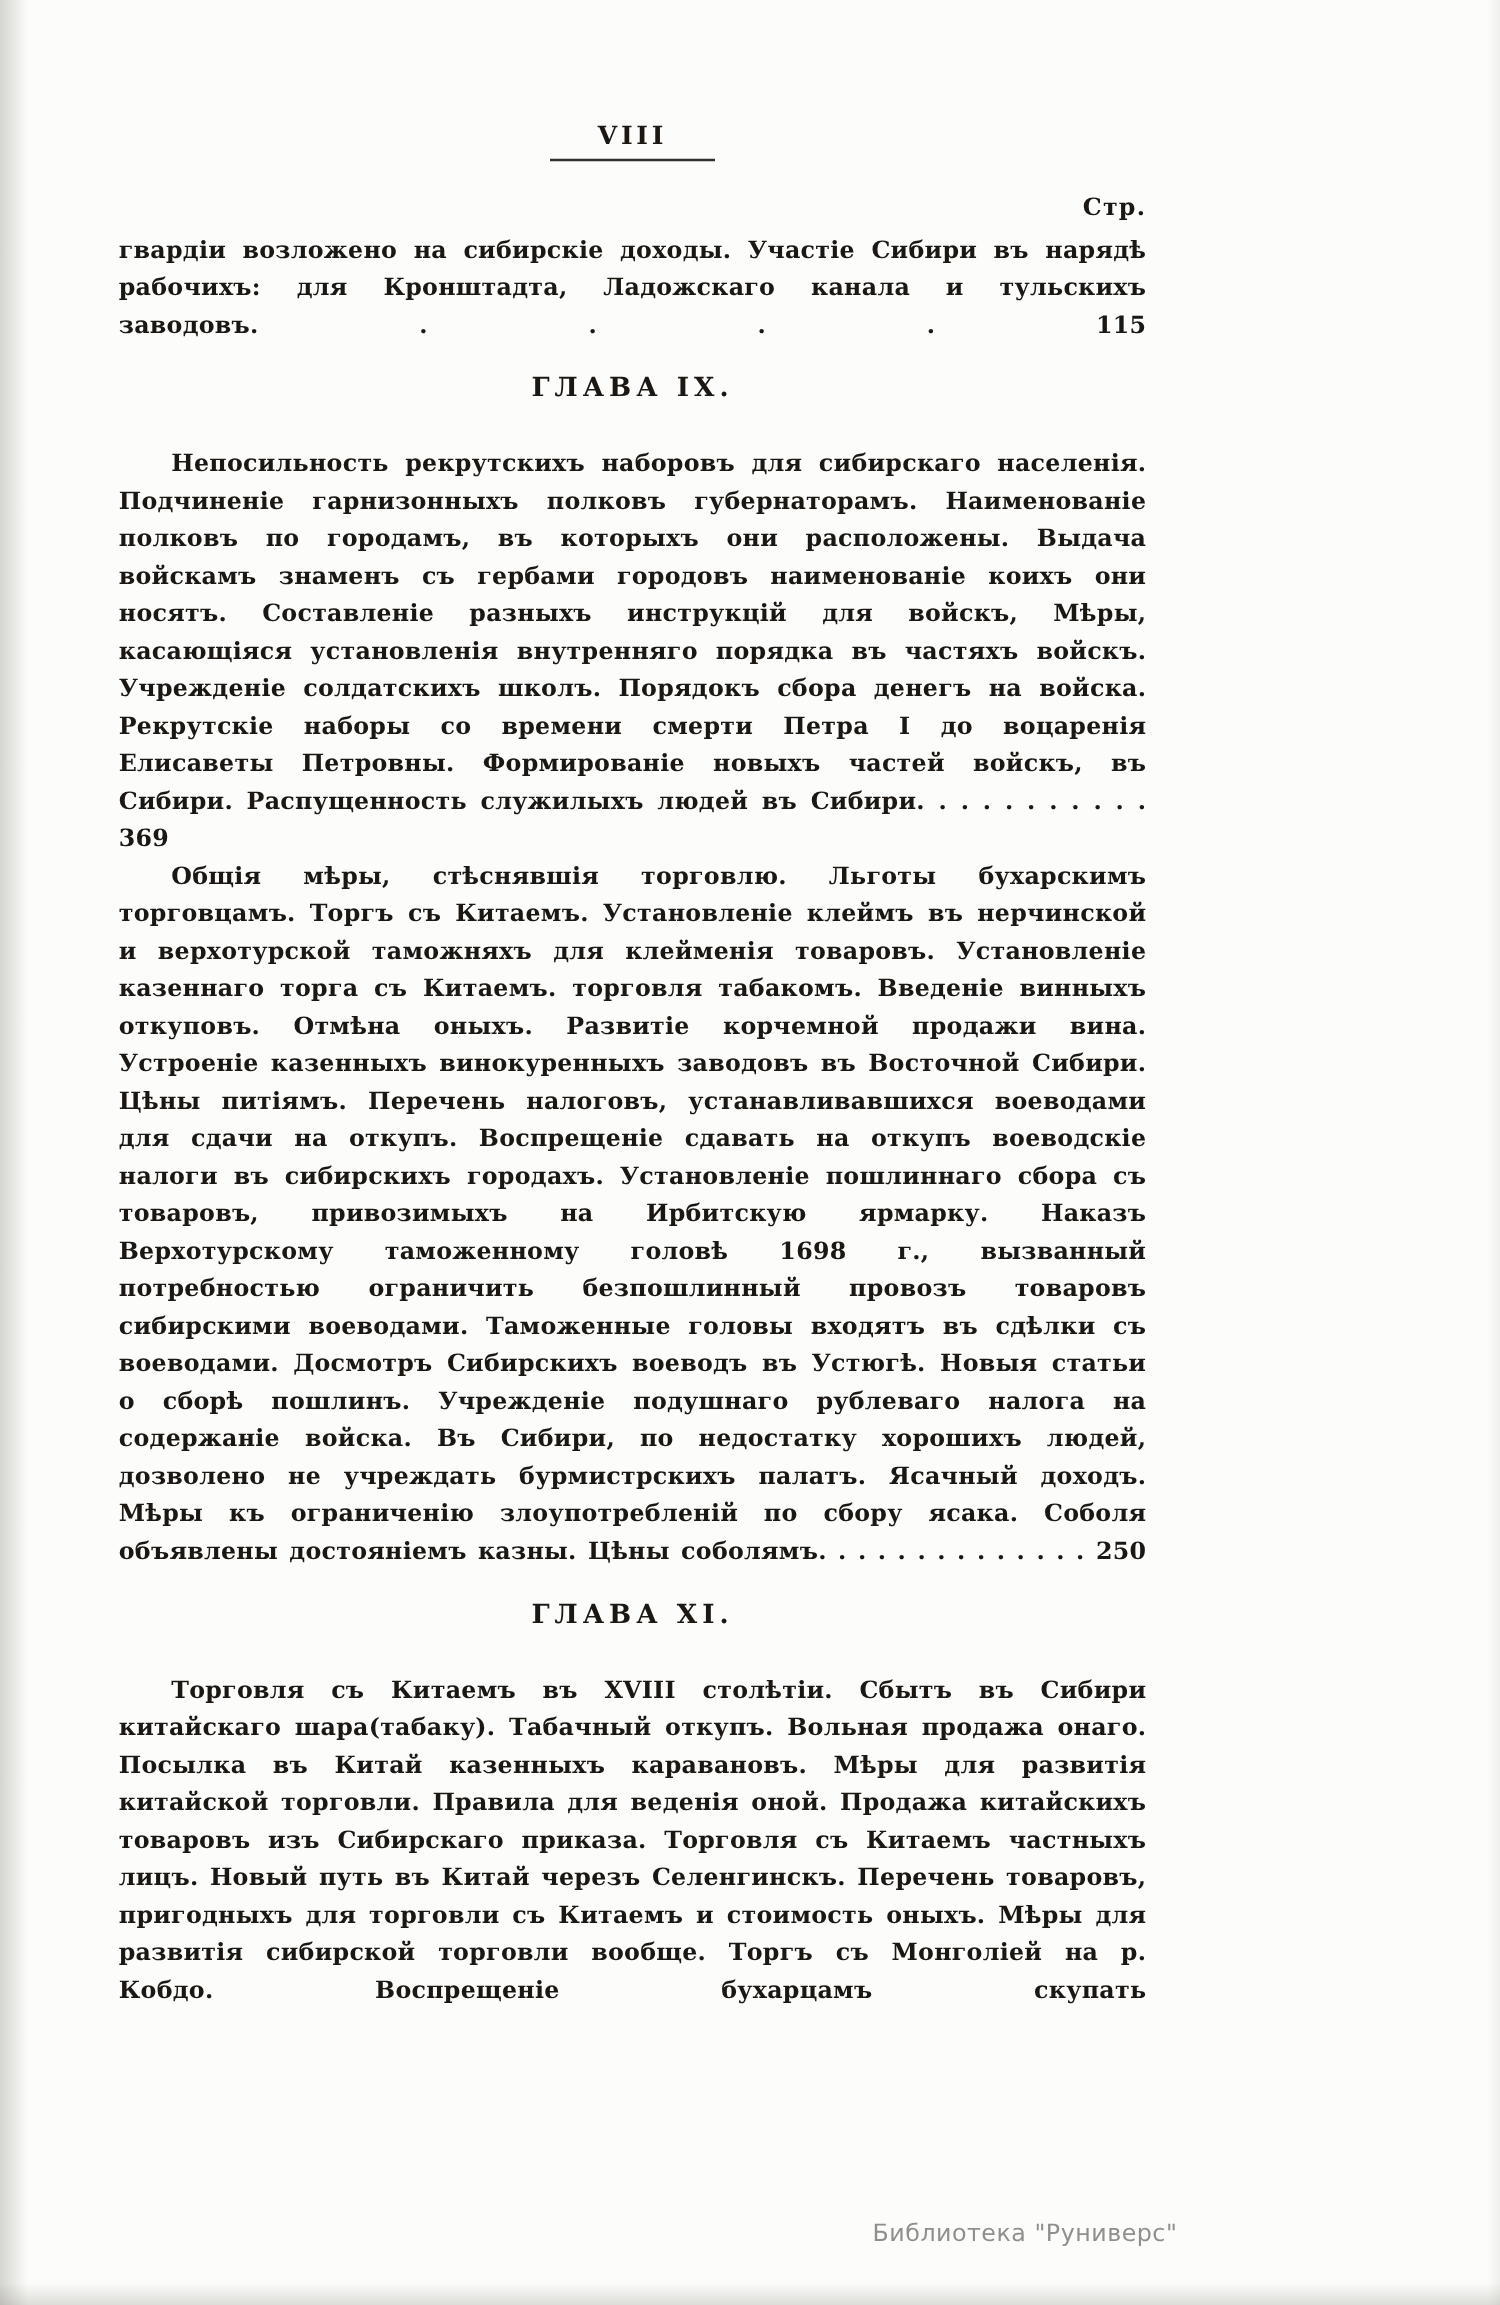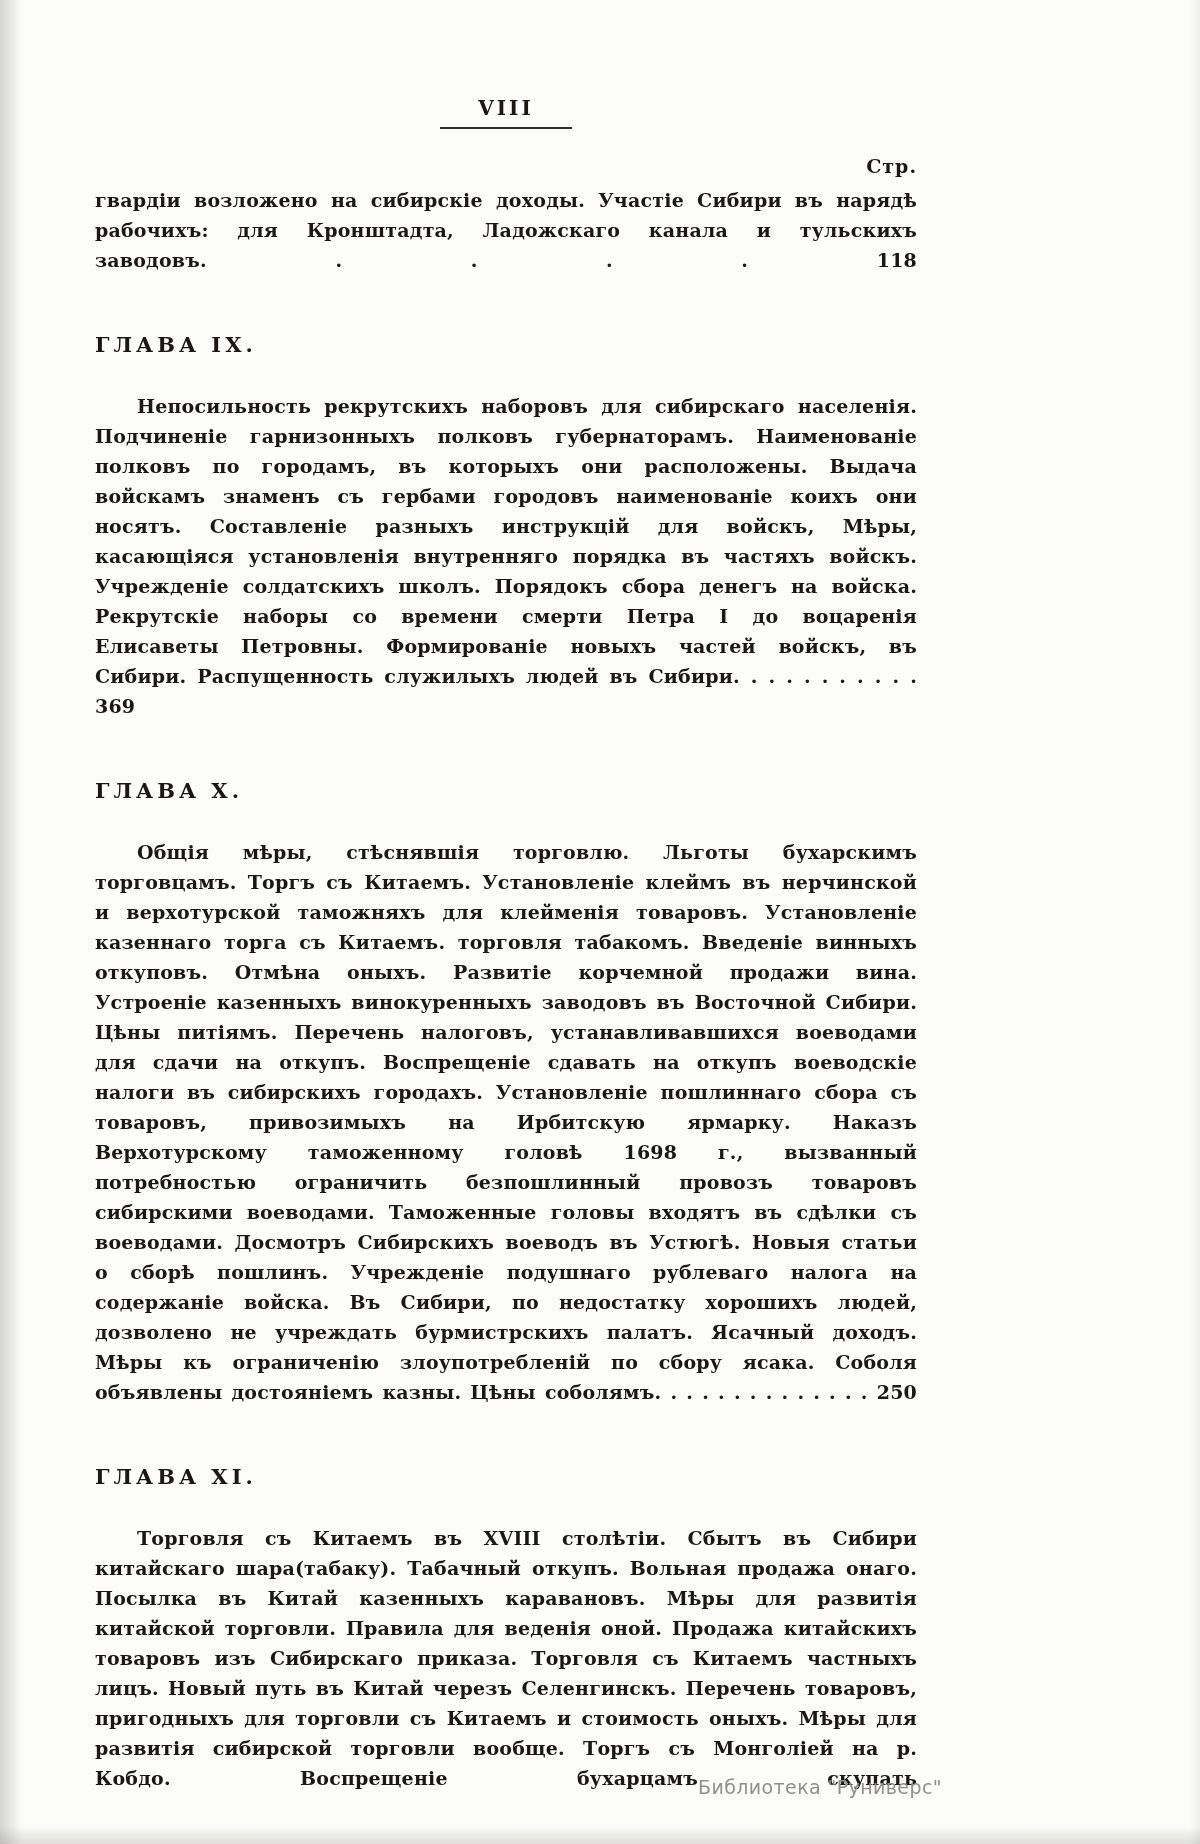--- a/index.html
+++ b/index.html
@@ -57,21 +57,22 @@
     word-spacing: 2px;
     letter-spacing: 0.2px;
   }
   .entry.first {
     margin-top: 8px;
   }
   .entry.indent {
     text-indent: 42px;
   }
   .chapter-heading {
-    margin: 57px 0 34px 0;
+    margin: 22px 0 34px 0;
+    text-align: center;
     font-size: 21px;
     font-weight: 600;
     letter-spacing: 4px;
   }
   .dots {
     white-space: normal;
   }
   .pageref {
     font-weight: 600;
   }
@@ -92,31 +93,30 @@
   <div class="text-block">
 
     <div class="folio">VIII</div>
     <div class="folio-rule"></div>
 
     <div class="col-header">Стр.</div>
 
     <p class="entry first">
       <span>гвардіи возложено на сибирскіе доходы. Участіе Сибири въ нарядѣ рабочихъ: для Кронштадта, Ладожскаго канала и тульскихъ заводовъ.</span>
       <span class="dots">. . . .</span>
-      <span class="pageref">118</span>
+      <span class="pageref">115</span>
     </p>
 
     <div class="chapter-heading">ГЛАВА IX.</div>
     <p class="entry indent">
       <span>Непосильность рекрутскихъ наборовъ для сибирскаго населенія. Подчиненіе гарнизонныхъ полковъ губернаторамъ. Наименованіе полковъ по городамъ, въ которыхъ они расположены. Выдача войскамъ знаменъ съ гербами городовъ наименованіе коихъ они носятъ. Составленіе разныхъ инструкцій для войскъ, Мѣры, касающіяся установленія внутренняго порядка въ частяхъ войскъ. Учрежденіе солдатскихъ школъ. Порядокъ сбора денегъ на войска. Рекрутскіе наборы со времени смерти Петра I до воцаренія Елисаветы Петровны. Формированіе новыхъ частей войскъ, въ Сибири. Распущенность служилыхъ людей въ Сибири.</span>
       <span class="dots">. . . . . . . . . .</span>
       <span class="pageref">369</span>
     </p>
 
-    <div class="chapter-heading">ГЛАВА X.</div>
     <p class="entry indent">
       <span>Общія мѣры, стѣснявшія торговлю. Льготы бухарскимъ торговцамъ. Торгъ съ Китаемъ. Установленіе клеймъ въ нерчинской и верхотурской таможняхъ для клейменія товаровъ. Установленіе казеннаго торга съ Китаемъ. торговля табакомъ. Введеніе винныхъ откуповъ. Отмѣна оныхъ. Развитіе корчемной продажи вина. Устроеніе казенныхъ винокуренныхъ заводовъ въ Восточной Сибири. Цѣны питіямъ. Перечень налоговъ, устанавливавшихся воеводами для сдачи на откупъ. Воспрещеніе сдавать на откупъ воеводскіе налоги въ сибирскихъ городахъ. Установленіе пошлиннаго сбора съ товаровъ, привозимыхъ на Ирбитскую ярмарку. Наказъ Верхотурскому таможенному головѣ 1698 г., вызванный потребностью ограничить безпошлинный провозъ товаровъ сибирскими воеводами. Таможенные головы входятъ въ сдѣлки съ воеводами. Досмотръ Сибирскихъ воеводъ въ Устюгѣ. Новыя статьи о сборѣ пошлинъ. Учрежденіе подушнаго рублеваго налога на содержаніе войска. Въ Сибири, по недостатку хорошихъ людей, дозволено не учреждать бурмистрскихъ палатъ. Ясачный доходъ. Мѣры къ ограниченію злоупотребленій по сбору ясака. Соболя объявлены достояніемъ казны. Цѣны соболямъ.</span>
       <span class="dots">. . . . . . . . . . . . .</span>
       <span class="pageref">250</span>
     </p>
 
     <div class="chapter-heading">ГЛАВА XI.</div>
     <p class="entry indent">
       <span>Торговля съ Китаемъ въ XVIII столѣтіи. Сбытъ въ Сибири китайскаго шара(табаку). Табачный откупъ. Вольная продажа онаго. Посылка въ Китай казенныхъ каравановъ. Мѣры для развитія китайской торговли. Правила для веденія оной. Продажа китайскихъ товаровъ изъ Сибирскаго приказа. Торговля съ Китаемъ частныхъ лицъ. Новый путь въ Китай черезъ Селенгинскъ. Перечень товаровъ, пригодныхъ для торговли съ Китаемъ и стоимость оныхъ. Мѣры для развитія сибирской торговли вообще. Торгъ съ Монголіей на р. Кобдо. Воспрещеніе бухарцамъ скупать</span>
       <span class="dots"></span>

